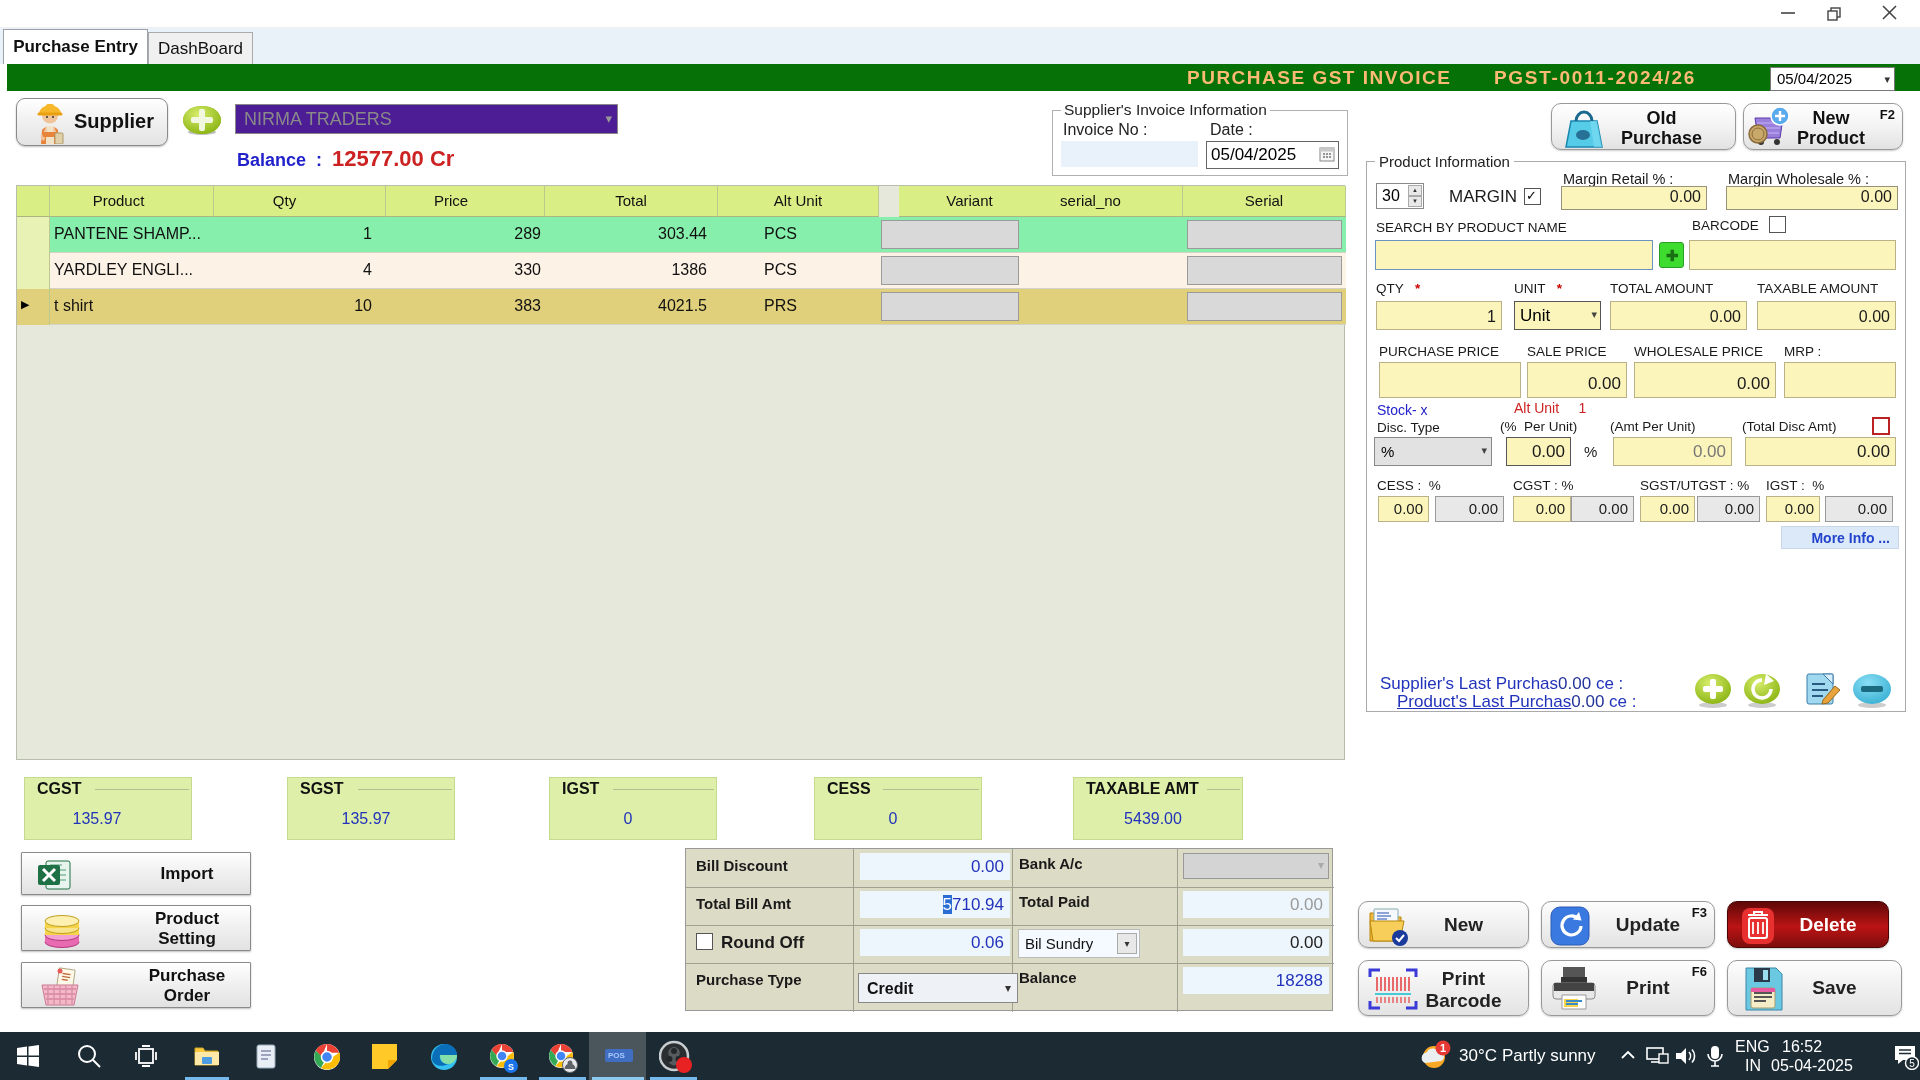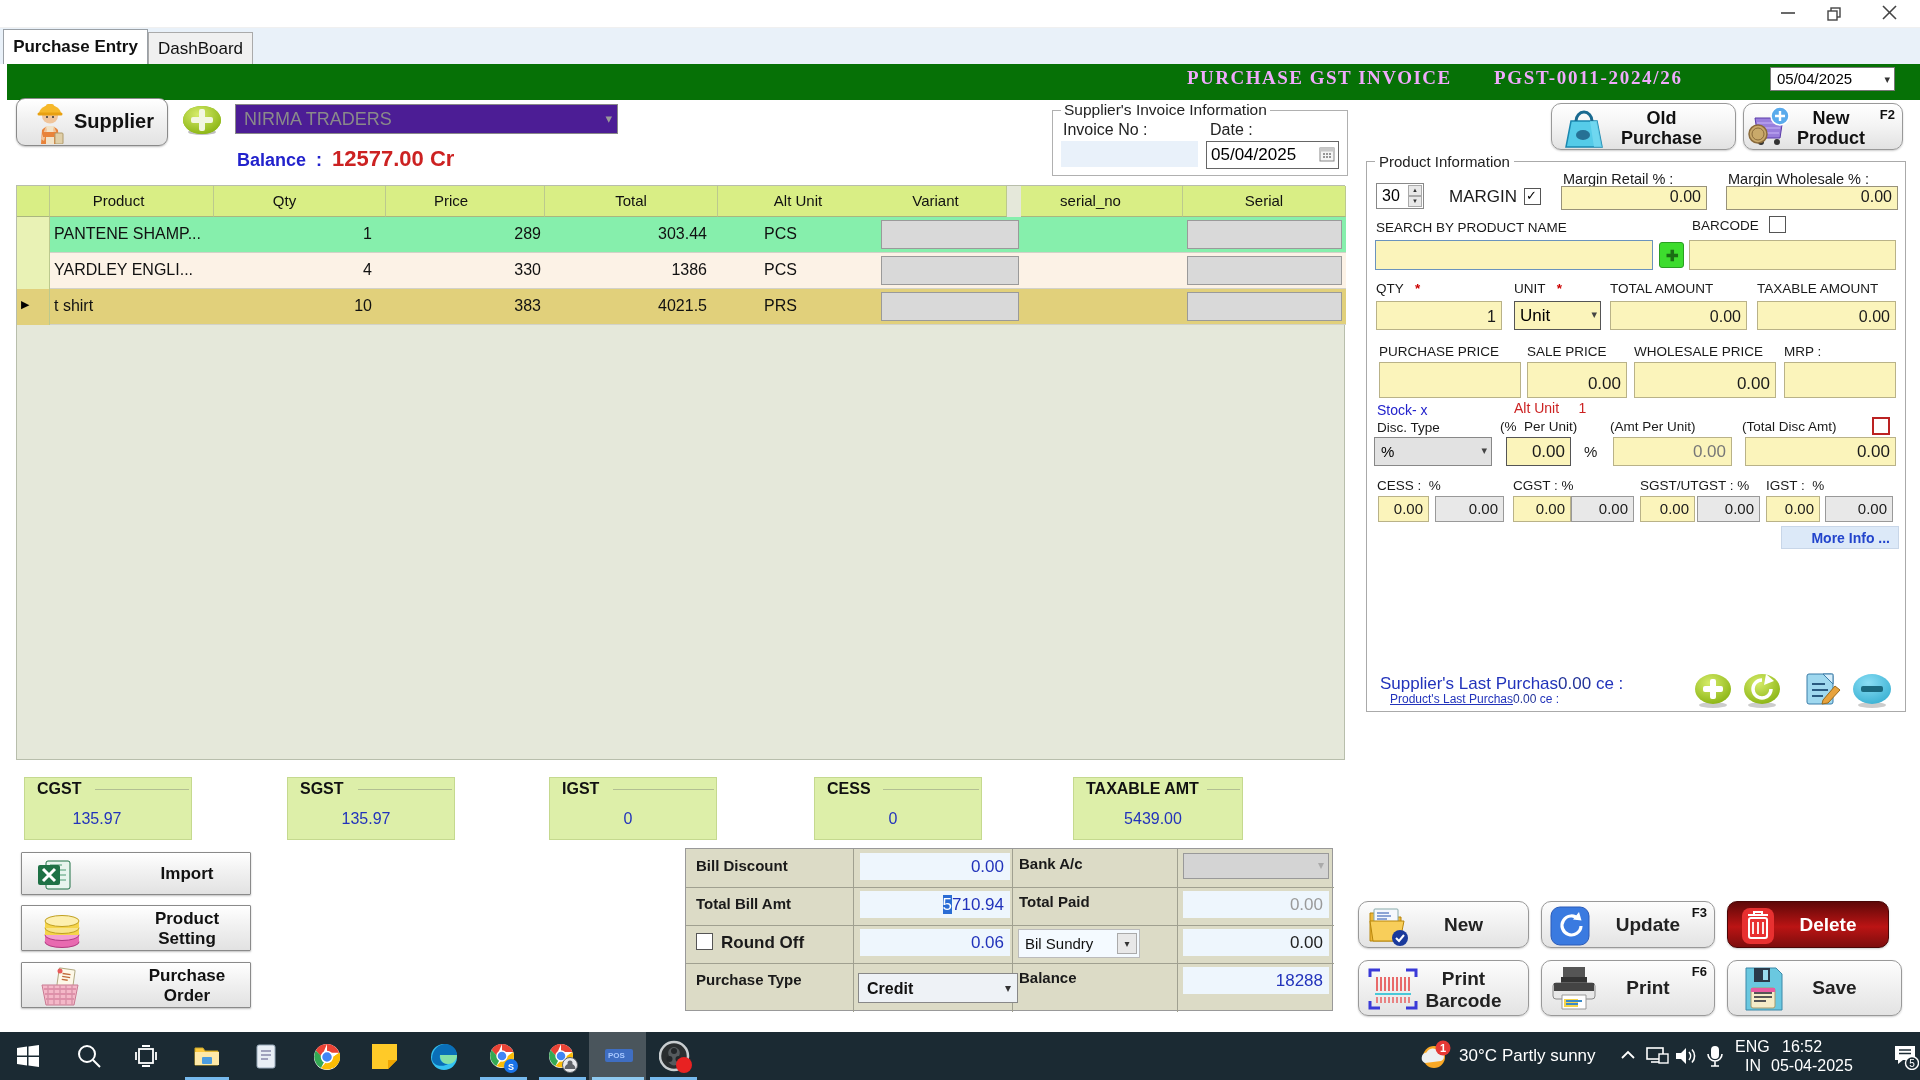--- a/index.html
+++ b/index.html
@@ -10,21 +10,21 @@
 
 #titlebar { left:0; top:0; width:1920px; height:28px; background:#fff; border-bottom:1px solid #f0f0f0; }
 
 
 #tabstrip { left:0; top:28px; width:1920px; height:36px; background:#e9f1f9; }
 .tab { position:absolute; font-size:17px; color:#111; }
 #tab1 { left:3px; top:29px; width:145px; height:35px; background:#fff; border:1px solid #9aa0a6; border-bottom:none; font-weight:bold; line-height:34px; text-align:center; }
 #tab2 { left:148px; top:32px; width:105px; height:32px; background:#f0f0f0; border:1px solid #aaa; border-bottom:none; line-height:31px; text-align:center; }
 
 
-#greenbar { left:7px; top:64px; width:1913px; height:36px; background:#067106; color:#f0abfc;font-family:Liberation Serif, serif; }
+#greenbar { left:7px; top:64px; width:1913px; height:27px; background:#067106; color:#fdba74; }
 #greenbar .t1 { position:absolute; left:1180px; top:3px; font-size:19px; font-weight:bold; letter-spacing:1.5px; }
 #greenbar .t2 { position:absolute; left:1487px; top:3px; font-size:19px; font-weight:bold; letter-spacing:1.7px;text-align:right; }
 #datecombo { left:1770px; top:67px; width:125px; height:24px; background:#fff; border:1px solid #777; font-size:15px; color:#000; line-height:22px; padding-left:6px; }
 
 
 #supplierbtn { left:16px; top:98px; width:152px; height:48px; border:1px solid #8a8a8a; border-radius:9px; background:linear-gradient(#ffffff,#f1f1f1 45%,#e3e3e3); box-shadow:0 1px 2px rgba(0,0,0,0.25); }
 #supplierbtn .lbl { position:absolute; left:57px; top:11px; font-size:20px; font-weight:bold; color:#111; }
 #plusbig { left:183px; top:106px; width:38px; height:30px; }
 #suppliercombo { left:235px; top:104px; width:383px; height:30px; background:#4c1d95; border:1px solid #888; }
 #suppliercombo .txt { position:absolute; left:8px; top:4px; font-size:18px; color:#8a8a8a; }
@@ -196,21 +196,21 @@
 </div>
 
 <div class="abs" id="grid">
 
   <div class="gh" style="left:0;width:33px;"></div>
   <div class="gh" style="left:33px;width:164px;text-indent:-26px;">Product</div>
   <div class="gh" style="left:197px;width:172px;text-indent:-30px;">Qty</div>
   <div class="gh" style="left:369px;width:159px;text-indent:-28px;">Price</div>
   <div class="gh" style="left:528px;width:173px;">Total</div>
   <div class="gh" style="left:701px;width:161px;">Alt Unit</div>
-  <div class="gh" style="left:848px;width:142px;">Variant</div>
+  <div class="gh" style="left:882px;width:142px;">Variant</div>
   <div class="gh" style="left:1004px;width:162px;text-indent:-22px;">serial_no</div>
   <div class="gh" style="left:1166px;width:163px;">Serial</div>
 <div class="abs" style="left:197px;top:31px;width:1px;height:108px;background:#d6d6ca;"></div>
     <div class="abs" style="left:369px;top:31px;width:1px;height:108px;background:#d6d6ca;"></div>
     <div class="abs" style="left:528px;top:31px;width:1px;height:108px;background:#d6d6ca;"></div>
     <div class="abs" style="left:701px;top:31px;width:1px;height:108px;background:#d6d6ca;"></div>
     <div class="abs" style="left:862px;top:31px;width:1px;height:108px;background:#d6d6ca;"></div>
     <div class="abs" style="left:1004px;top:31px;width:1px;height:108px;background:#d6d6ca;"></div>
     <div class="abs" style="left:1166px;top:31px;width:1px;height:108px;background:#d6d6ca;"></div>
 
@@ -361,21 +361,21 @@
     </div>
   <div class="gfield tax" style="left:459px;top:335px;width:68px;">
       <span class="v">0.00</span>
     </div>
 
   <div class="abs" style="left:415px;top:365px;width:118px;height:23px;background:#dce9f8;border:1px solid #c8d6e8;">
     <span style="position:absolute;right:8px;top:3px;color:#2244cc;font-weight:bold;font-size:14px;">More Info ...</span>
   </div>
 
   <div class="plbl" style="left:14px;top:513px;color:#2233bb;font-size:17px;">Supplier's Last Purchas<span style="color:#223399;">0.00</span> <span>ce :</span></div>
-  <div class="plbl" style="left:24px;top:531px;color:#2233bb;font-size:12px;"><span style="text-decoration:underline;">Product's Last Purchas</span><span style="color:#223399;">0.00</span> <span>ce :</span></div>
+  <div class="plbl" style="left:31px;top:531px;color:#2233bb;font-size:17px;"><span style="text-decoration:underline;">Product's Last Purchas</span><span style="color:#223399;">0.00</span> <span>ce :</span></div>
 
   <svg class="abs" style="left:329px;top:511px;" width="210" height="40">
     <ellipse cx="18" cy="33" rx="14" ry="3" fill="rgba(0,0,0,0.2)"></ellipse>
     <ellipse cx="18" cy="17" rx="18" ry="15" fill="url(#g1)"></ellipse>
     <rect x="8" y="14" width="20" height="6" rx="2" fill="#fff"></rect>
     <rect x="15" y="7" width="6" height="20" rx="2" fill="#fff"></rect>
     <ellipse cx="67" cy="33" rx="14" ry="3" fill="rgba(0,0,0,0.2)"></ellipse>
     <ellipse cx="67" cy="17" rx="18" ry="15" fill="url(#g1)"></ellipse>
     <path d="M 67 8 A 9 9 0 1 0 76 17" fill="none" stroke="#fff" stroke-width="3.5"></path>
     <path d="M 71 2 L 79 9 L 69 13 Z" fill="#fff"></path>

